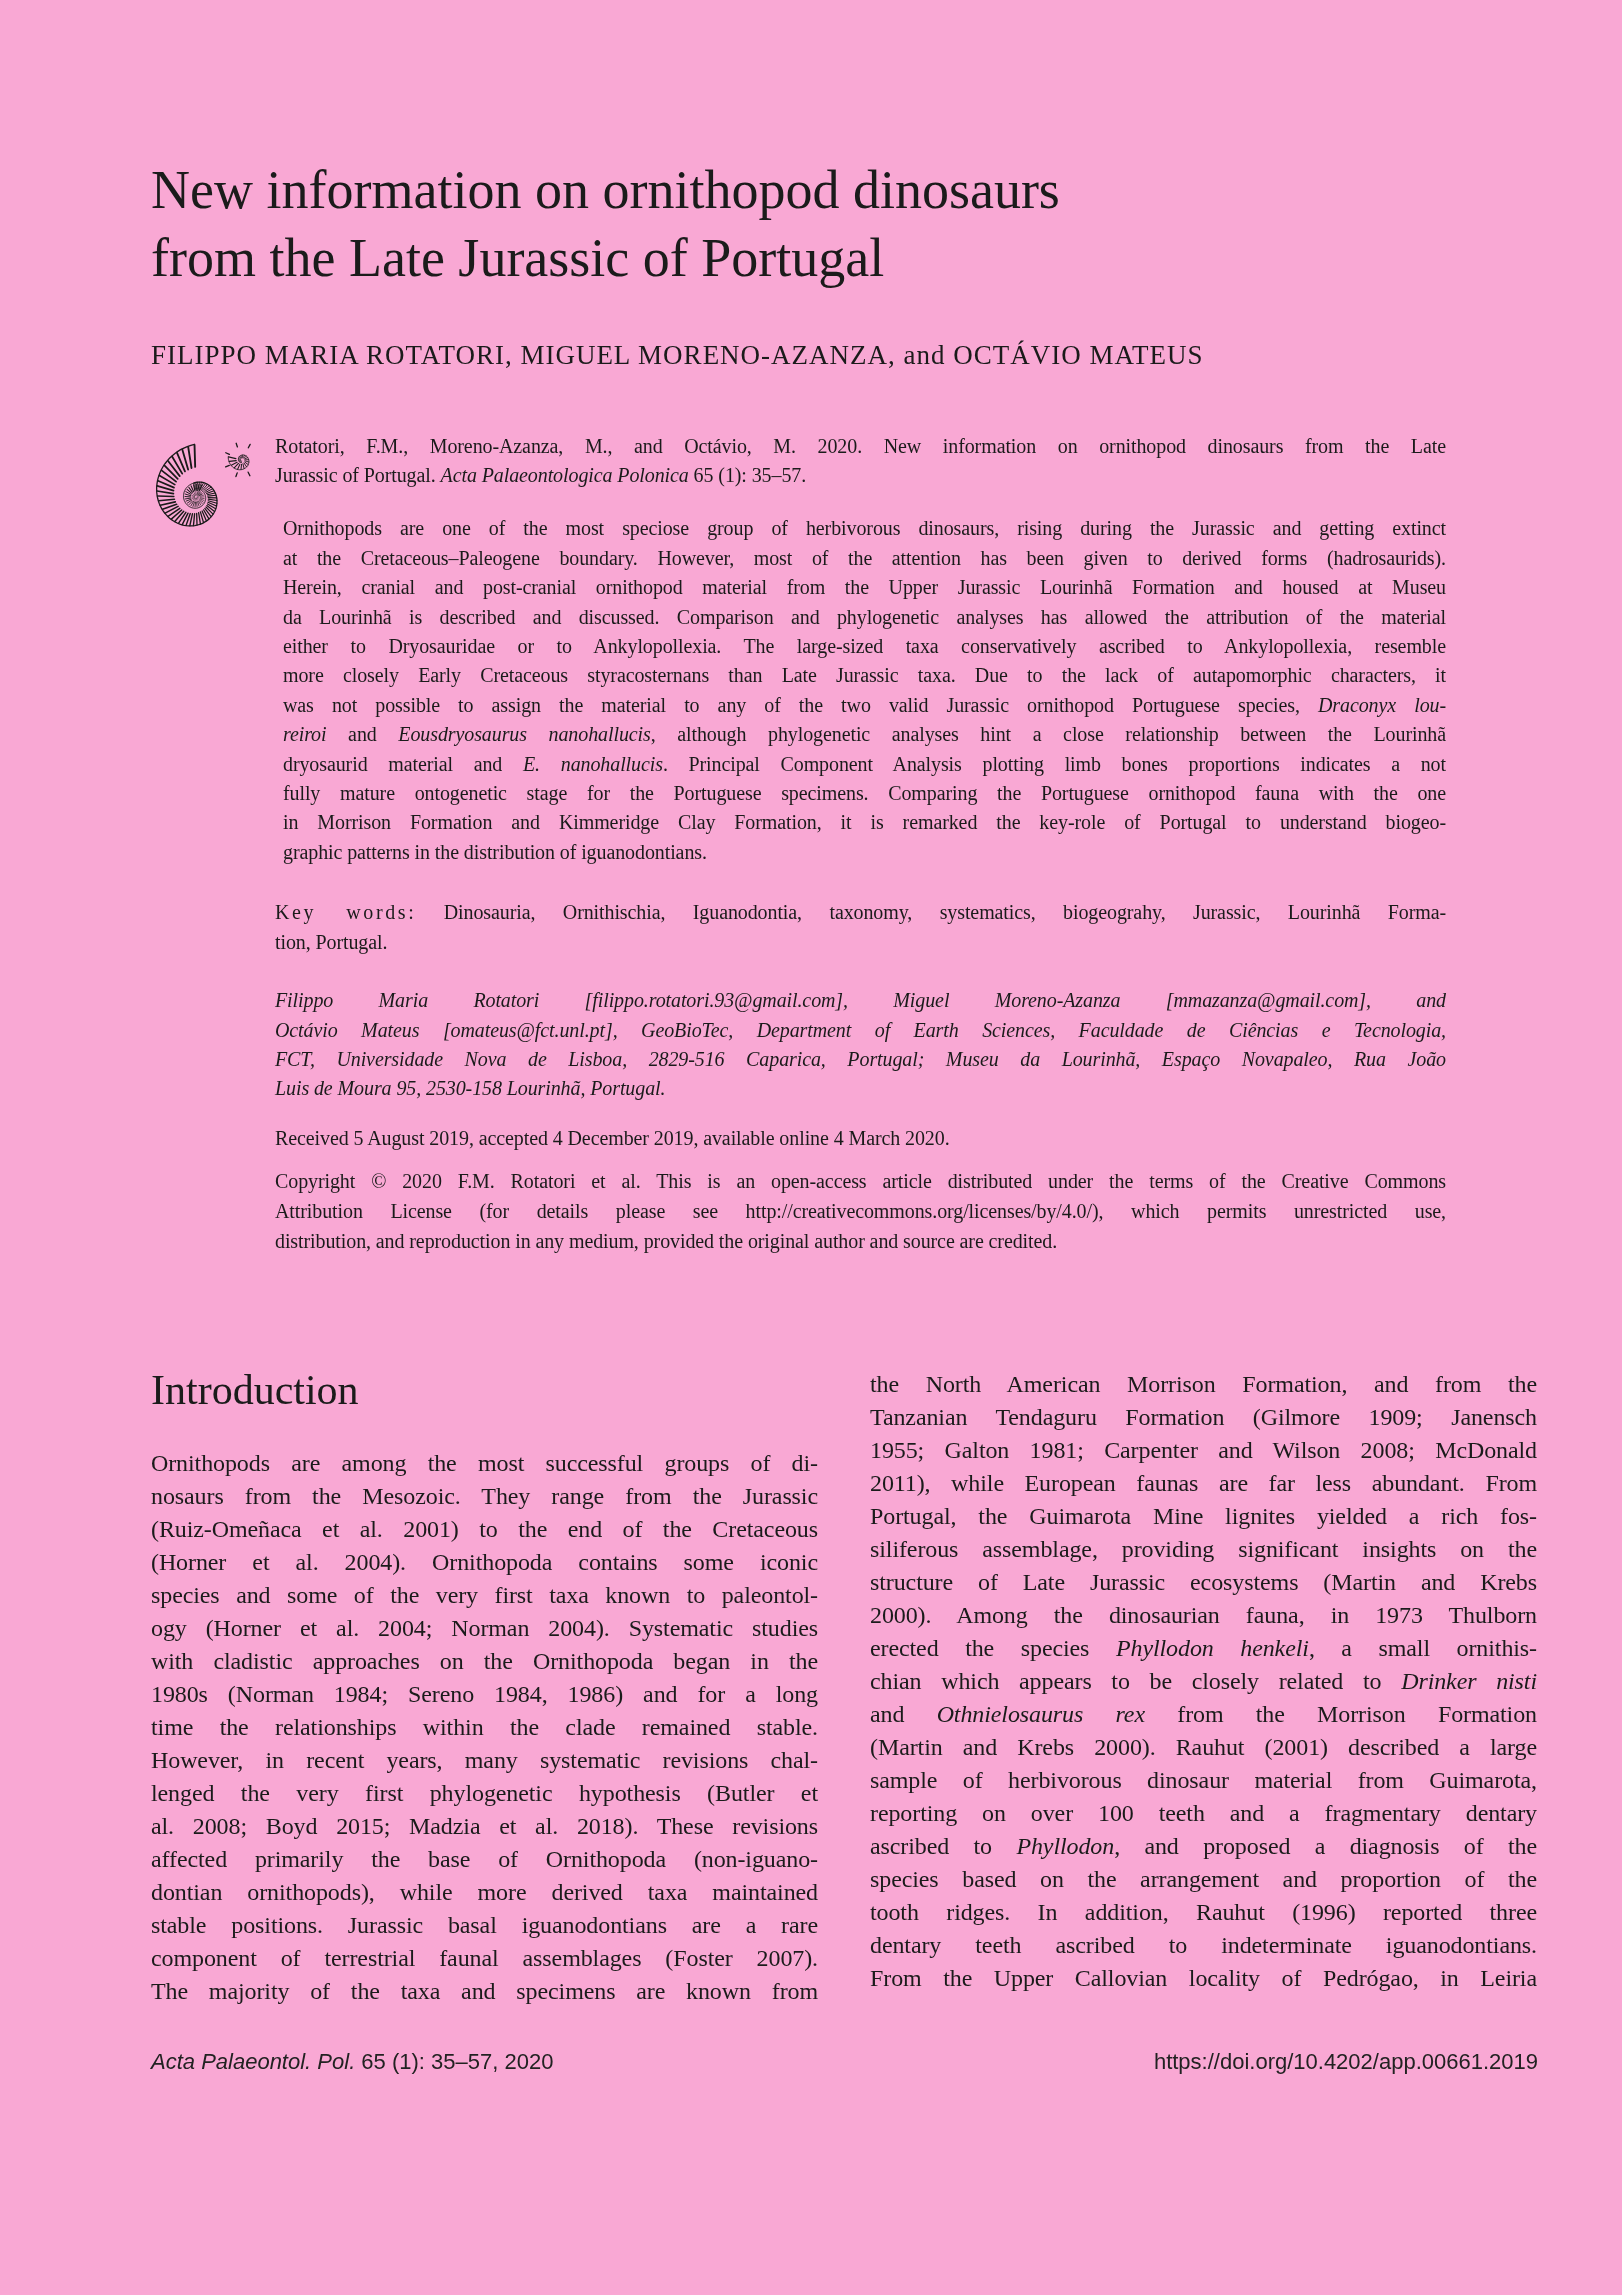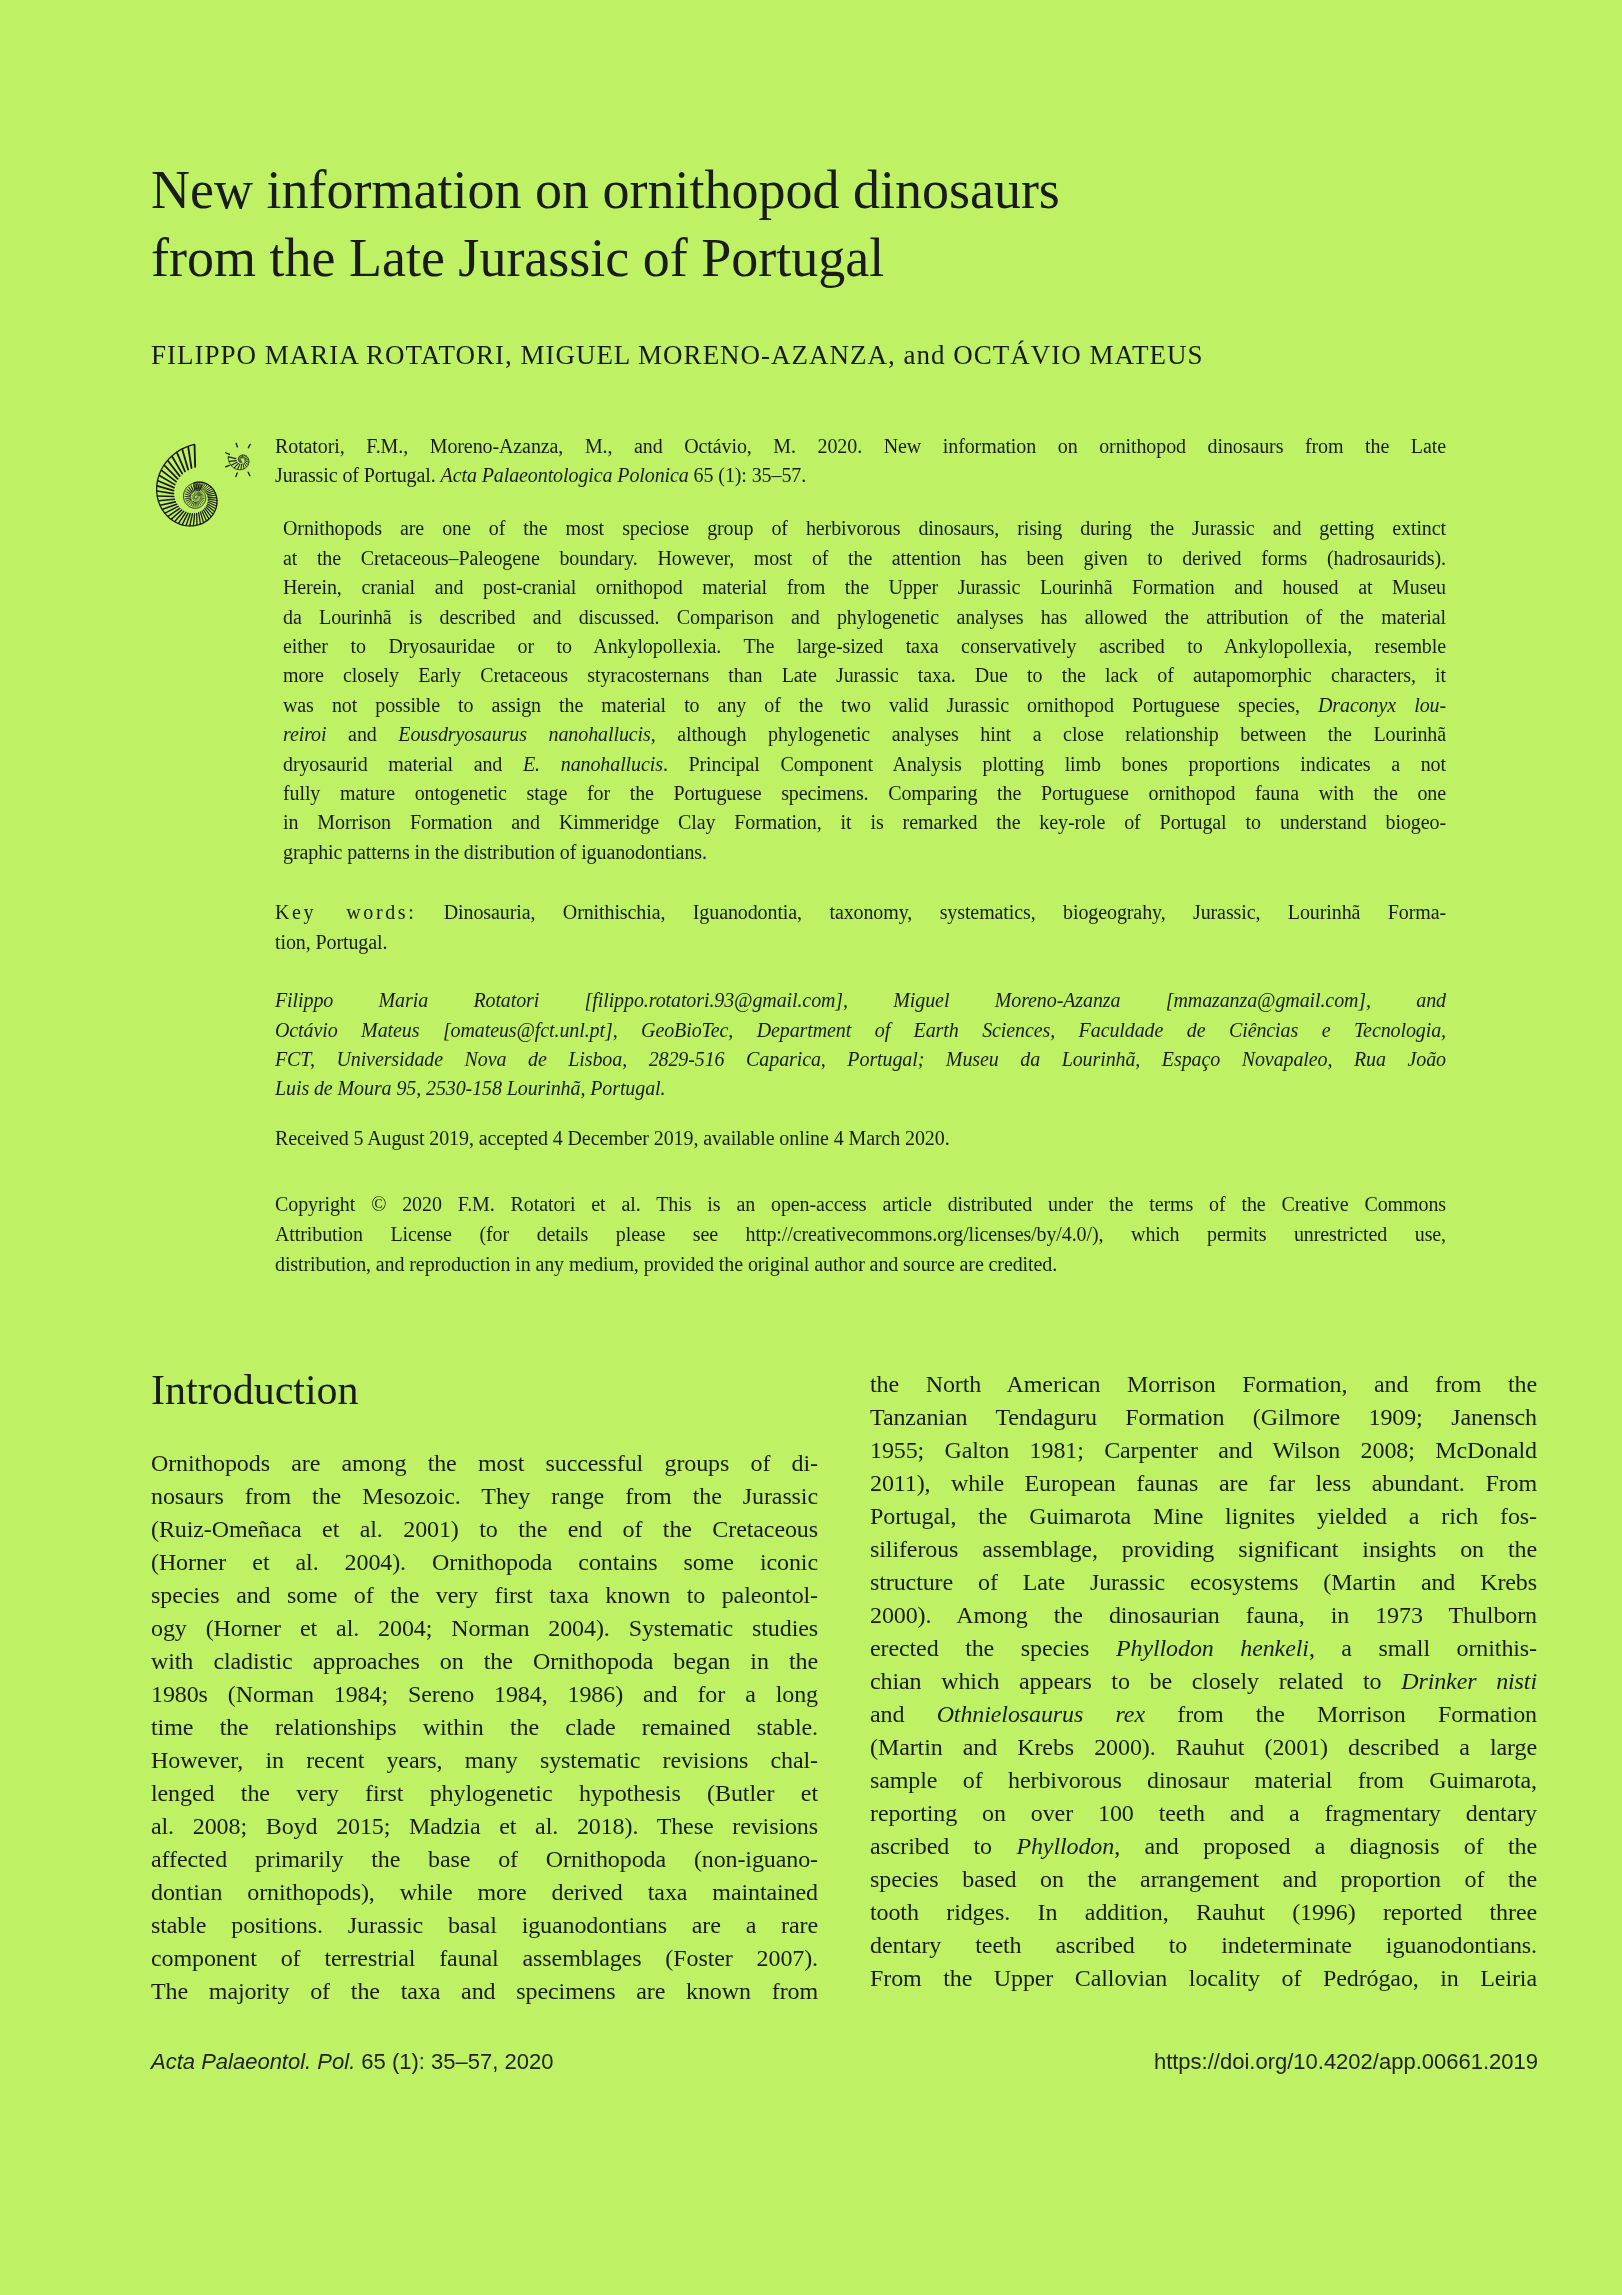--- a/index.html
+++ b/index.html
@@ -1,19 +1,19 @@
 <!DOCTYPE html>
 <html style="font-size:10.5px"><head>
 <meta charset="utf-8">
 <style>
   html,body{margin:0;padding:0;background:#888;}
   .page{
     position:relative;
     width:1623px;height:2295px;
-    background:#bef264;
+    background:#f9a8d4;
     font-family:"Liberation Serif", serif;
     color:#1b1b1b;
     overflow:hidden;
   }
   .title{
     position:absolute;left:151px;top:156px;width:1387px;
     font-size:54px;line-height:68px;font-weight:normal;margin:0;
   }
   .authors{
     position:absolute;left:151px;top:340px;width:1387px;
@@ -24,21 +24,21 @@
   }
   .headblock{
     position:absolute;left:275px;top:432px;width:1171px;
     font-size:20px;line-height:29.4px;
   }
   .headblock .citation{margin-bottom:23.6px;}
   .headblock .abstract{margin-bottom:0;margin-left:8px;}
   .headblock .keywords{margin-top:31px;}
   .headblock .addresses{margin-top:29px;font-style:italic;}
   .headblock .received{margin-top:20px;}
-  .headblock .copyright{margin-top:36px;line-height:30px;font-family:Liberation Serif, serif;}
+  .headblock .copyright{margin-top:13px;line-height:30px;font-family:Liberation Serif, serif;}
   .tline{letter-spacing:-0.1px;}
   .tline.just{text-align:justify;text-align-last:justify;}
   .spaced{letter-spacing:2.6px;}
   .intro-h{
     position:absolute;left:151px;top:1366px;
     font-size:42px;font-weight:normal;margin:0;
   }
   .col{
     position:absolute;width:667px;
     font-size:24px;line-height:33px;

